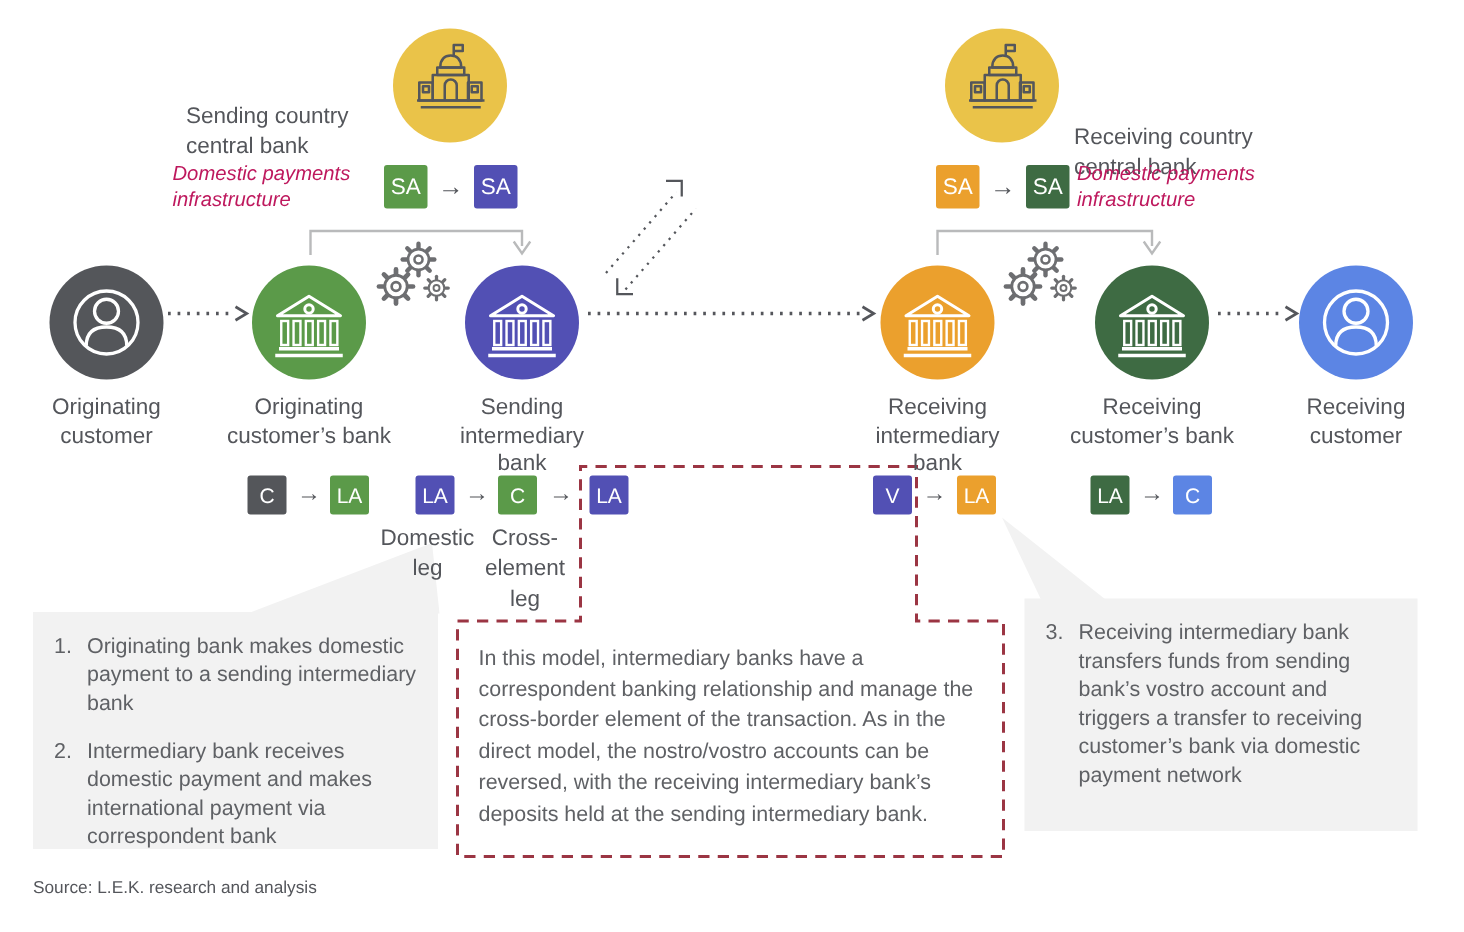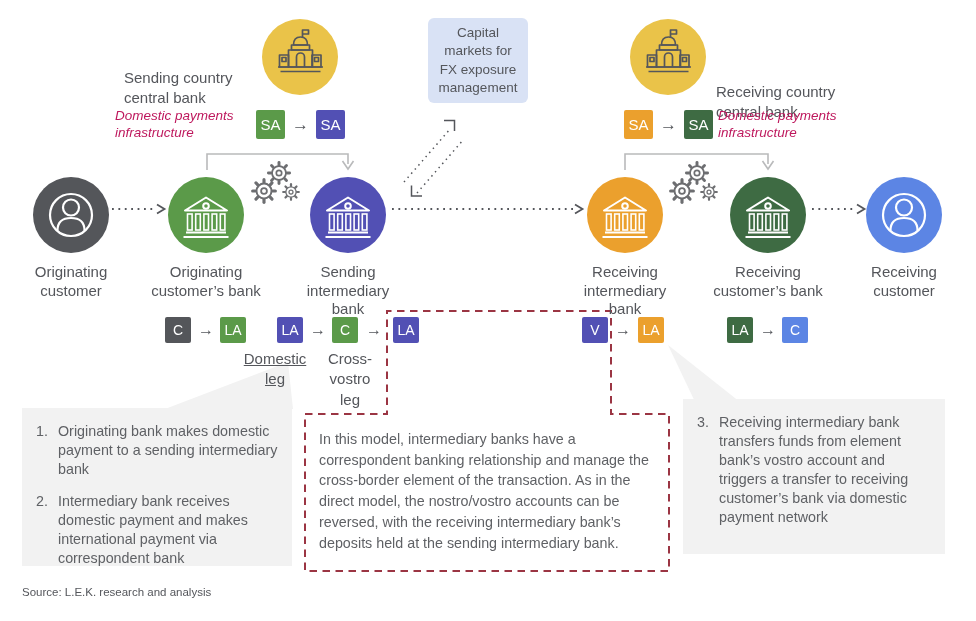--- a/index.html
+++ b/index.html
@@ -151,24 +151,20 @@
     </g>
   </svg>
 
   <div class="cb-label" style="left:124px;top:39px;width:140px;">Sending country
 central bank</div>
   <div class="circle c-yellow cb-circle" style="left:262px;">
     <svg class="node-icon" viewBox="0 0 76 76">
         <use href="#central-bank"></use>
       </svg>
   </div>
-  <div class="cap-box">Capital
-markets for
-FX exposure
-management</div>
   <div class="circle c-yellow cb-circle" style="left:630px;">
     <svg class="node-icon" viewBox="0 0 76 76">
         <use href="#central-bank"></use>
       </svg>
   </div>
   <div class="cb-label" style="left:716px;top:53px;width:160px;">Receiving country
 central bank</div>
 
   <div class="infra-label" style="left:115px;top:107px;width:138px;">Domestic payments
 infrastructure</div>
@@ -253,24 +249,24 @@
   <span class="badge acct b-purple" style="left:393px;">LA</span>
 
   <span class="badge acct b-purple" style="left:582px;">V</span>
   <span class="acct-arrow" style="left:611px;">→</span>
   <span class="badge acct b-orange" style="left:638px;">LA</span>
 
   <span class="badge acct b-darkgreen" style="left:727px;">LA</span>
   <span class="acct-arrow" style="left:756px;">→</span>
   <span class="badge acct b-blue" style="left:782px;">C</span>
 
-  <div class="leg-label" style="left:233px;width:84px;text-decoration:underline;">Domestic
+  <div class="leg-label" style="left:243px;width:84px;">Domestic
 leg</div>
   <div class="leg-label" style="left:319px;width:62px;">Cross-
-vostro
+element
 leg</div>
 
   <div class="note-box" style="left:22px;top:408px;width:270px;height:158px;">
     <div class="note-list">
       <div class="note-item">
         <span class="note-num">1.</span>
         <span class="note-text">Originating bank makes domestic payment to a sending intermediary bank</span>
       </div>
       <div class="note-item">
         <span class="note-num">2.</span>
@@ -278,20 +274,20 @@
       </div>
     </div>
   </div>
 
   <div class="mid-note">In this model, intermediary banks have a correspondent banking relationship and manage the cross-border element of the transaction. As in the direct model, the nostro/vostro accounts can be reversed, with the receiving intermediary bank’s deposits held at the sending intermediary bank.</div>
 
   <div class="note-box" style="left:683px;top:399px;width:262px;height:155px;">
     <div class="note-list">
       <div class="note-item">
         <span class="note-num">3.</span>
-        <span class="note-text">Receiving intermediary bank transfers funds from element bank’s vostro account and triggers a transfer to receiving customer’s bank via domestic payment network</span>
+        <span class="note-text">Receiving intermediary bank transfers funds from sending bank’s vostro account and triggers a transfer to receiving customer’s bank via domestic payment network</span>
       </div>
     </div>
   </div>
 
   <div class="source">Source: L.E.K. research and analysis</div>
 
 </div>
 
 </body></html>

